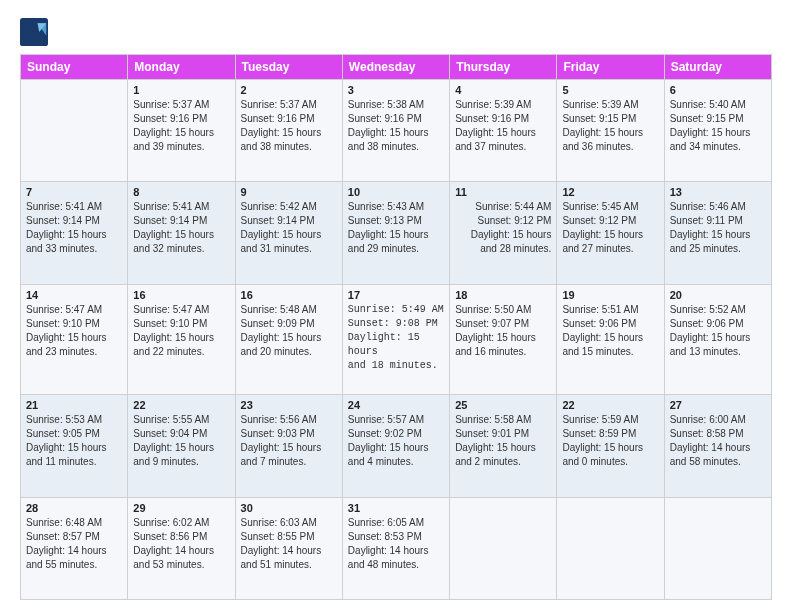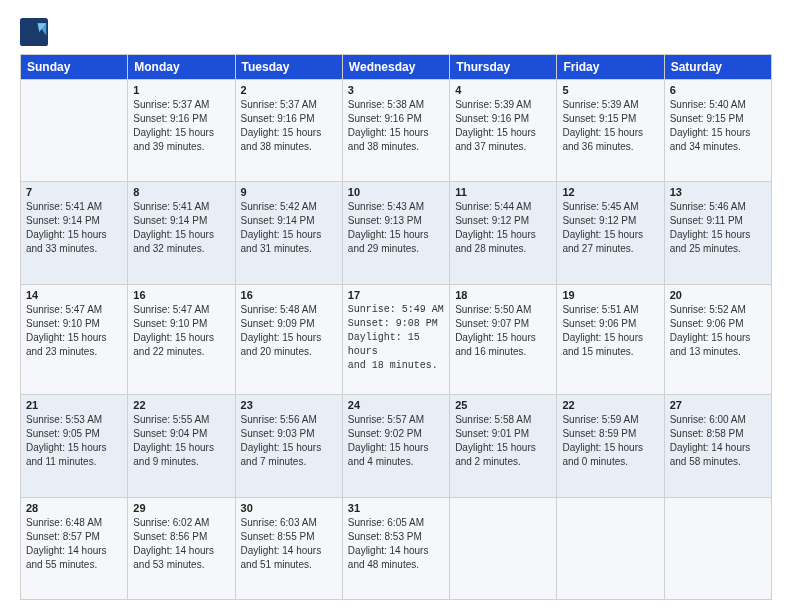--- a/index.html
+++ b/index.html
@@ -49,21 +49,21 @@
     .subtitle {
       font-size: 14px;
       color: #444;
     }
     table {
       width: 100%;
       border-collapse: collapse;
       flex: 1;
     }
     thead tr th {
-      background-color: #1d4ed8;
+      background-color: #d946ef;
       color: #fff;
       font-size: 12px;
       font-weight: bold;
       padding: 5px 6px;
       text-align: left;
       border: 1px solid #ccc;
     }
     tbody tr td {
       border: 1px solid #d0d0d0;
       vertical-align: top;
@@ -195,21 +195,21 @@
           </td>
           <td>
             <span class="day-num">10</span>
             <div class="day-info" style="white-space: pre-line;">Sunrise: 5:43 AM
 Sunset: 9:13 PM
 Daylight: 15 hours
 and 29 minutes.</div>
           </td>
           <td>
             <span class="day-num">11</span>
-            <div class="day-info" style="white-space: pre-line;">Sunrise: 5:44 AM
+            <div class="day-info" style="white-space: pre-line; text-align: right;">Sunrise: 5:44 AM
 Sunset: 9:12 PM
 Daylight: 15 hours
 and 28 minutes.</div>
           </td>
           <td>
             <span class="day-num">12</span>
             <div class="day-info" style="white-space: pre-line;">Sunrise: 5:45 AM
 Sunset: 9:12 PM
 Daylight: 15 hours
 and 27 minutes.</div>

